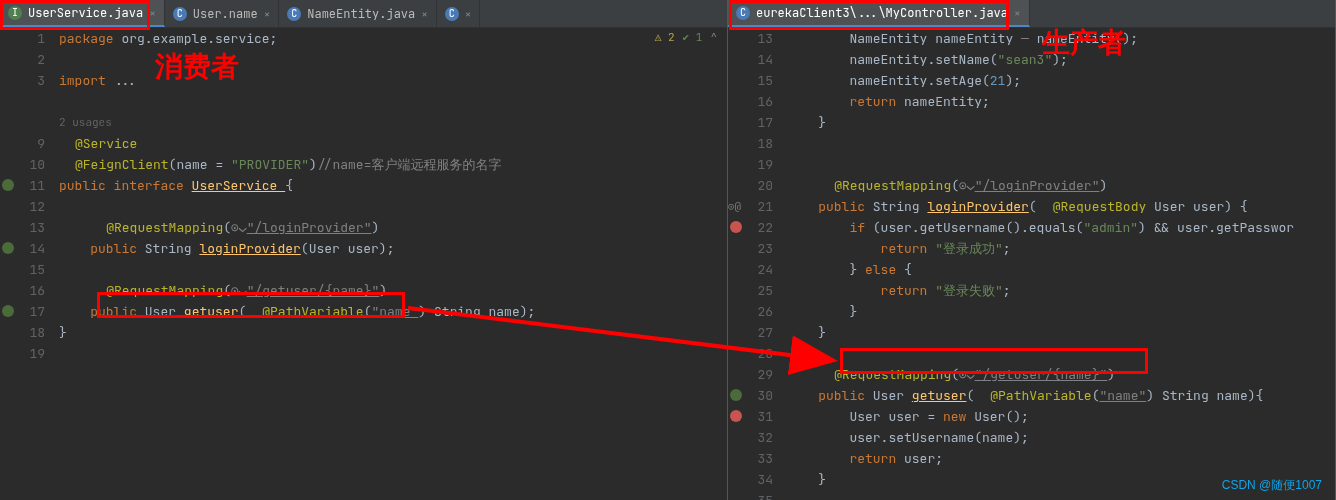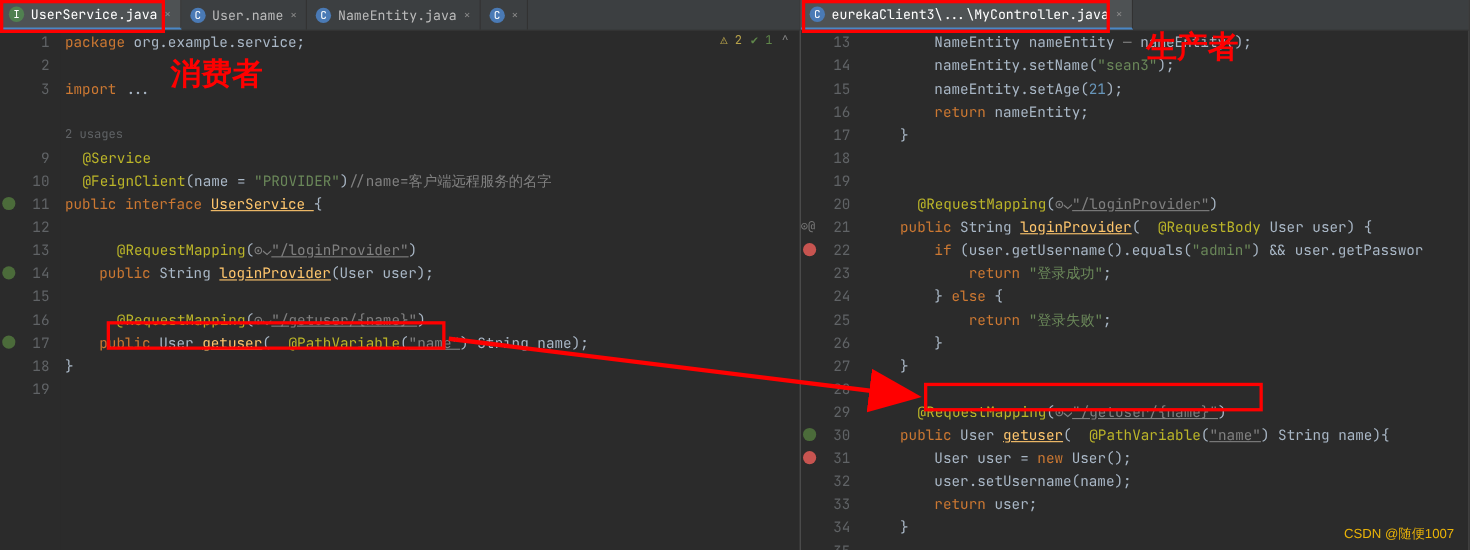--- a/index.html
+++ b/index.html
@@ -112,21 +112,21 @@
     color:#ff0000;
     font-size:28px;
     font-weight:bold;
     pointer-events:none;
     font-family: "Microsoft YaHei", sans-serif;
   }
   svg.arrow { position:absolute; pointer-events:none; }
   .watermark {
     position:absolute;
     right:14px; bottom:6px;
-    color:#eab308;
+    color:#0ea5e9;
     font-size:12px;
     font-family: sans-serif;
   }
 </style>
 </head>
 <body>
 
 <div class="pane left">
   <div class="tabs" id="tabs-left">
       <div class="tab active">

